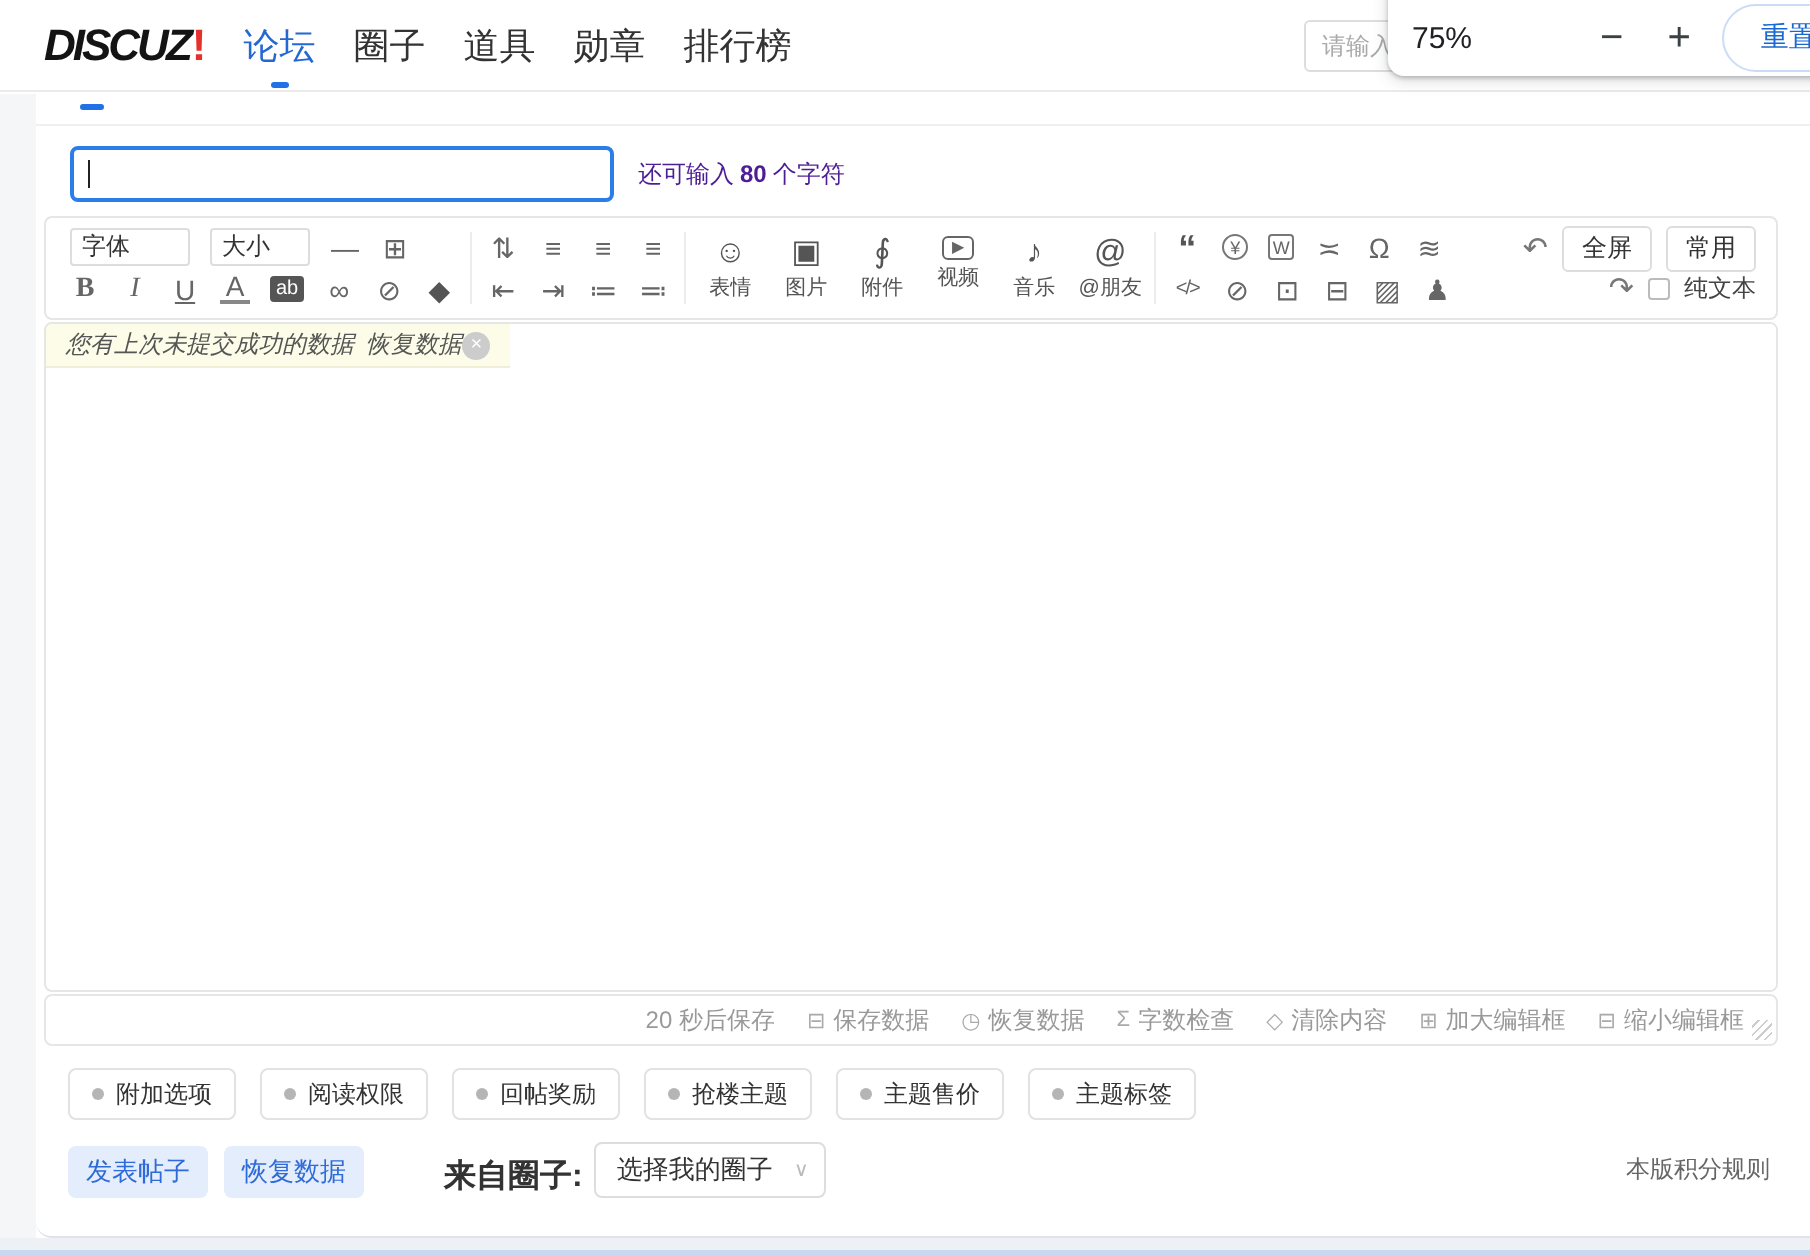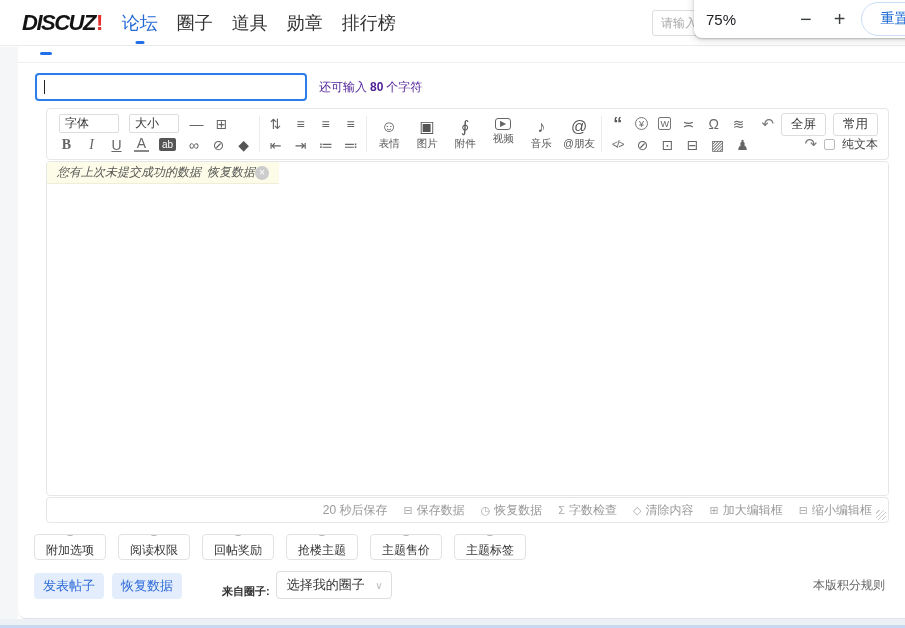--- a/index.html
+++ b/index.html
@@ -51,21 +51,21 @@
   .title-wrap { position:relative; }
   .title-input { width:272px; height:28px; border:2px solid #2b7de9; border-radius:4px;
            padding:0 8px; font-size:14px; font-family:inherit; outline:none; }
   .text-cursor { position:absolute; left:9px; top:7px; width:1px; height:14px; background:#222;
            animation: blink 1s step-end infinite; }
   @keyframes blink { 50% { opacity:0; } }
   .char-counter { margin-left:12px; font-size:12px; color:#4c1d95; }
   .char-counter b { margin:0 3px; }
 
   
-  .editor { margin:7px 16px 0 28px; }
+  .editor { margin:7px 16px 0 4px; }
   .ed-toolbar { border:1px solid #e6e6e6; border-radius:4px; height:52px;
            display:flex; align-items:center; padding:0 4px; }
   .tb-group { display:flex; flex-direction:column; gap:5px; padding:0 8px; }
   .tb-row { display:flex; align-items:center; gap:10px; height:16px; }
   .tb-sep { width:1px; height:36px; background:#ececec; }
   .tb-select { height:19px; border:1px solid #ddd; border-radius:2px; font-size:12px;
            color:#333; display:flex; align-items:center; padding:0 5px; cursor:pointer; }
   .tb-select.font { width:60px; } .tb-select.size { width:50px; }
   .tb-icon { font-size:14px; color:#666; min-width:15px; text-align:center; cursor:pointer;
            line-height:16px; display:inline-block; }
@@ -111,29 +111,29 @@
            padding:0 16px; font-size:12px; color:#999; position:relative; }
   .status-item { display:flex; align-items:center; gap:4px; cursor:pointer; color:#999; }
   .status-item .sglyph { font-size:11px; color:#aaa; }
   .resize-grip { position:absolute; right:2px; bottom:2px; width:10px; height:10px;
            background:repeating-linear-gradient(135deg, transparent 0 2px, #ccc 2px 3px); }
 
   
   .options-row { margin:11px 16px 0 16px; display:flex; gap:12px; }
   .opt-btn { border:1px solid #e2e2e2; border-radius:4px; height:26px; background:#fff;
            display:flex; align-items:center; gap:6px; padding:0 11px; font-size:12px;
-           color:#333; font-family:inherit; cursor:pointer;flex-direction:column; }
+           color:#333; font-family:inherit; cursor:pointer; }
   .opt-dot { width:6px; height:6px; border-radius:50%; background:#b5b5b5; }
 
   
   .footer-row { margin:11px 16px 0 16px; display:flex; align-items:flex-end; position:relative; height:28px; }
   .btn-light { background:#e3edfb; color:#2f6bd8; border:none; border-radius:4px;
            width:70px; height:26px; font-size:13px; font-family:inherit; cursor:pointer; }
   .btn-light + .btn-light { margin-left:8px; }
-  .from-label { margin-left:40px; font-weight:bold; font-size:11px; color:#333; }
+  .from-label { margin-left:40px; font-weight:bold; font-size:16px; color:#333; }
   .circle-select { margin-left:6px; position:relative; border:1px solid #ddd; border-radius:4px;
            height:28px; display:flex; align-items:center; padding:0 26px 0 10px;
            font-size:13px; color:#333; cursor:pointer; background:#fff; }
   .circle-select .chev { position:absolute; right:8px; color:#bbb; font-size:10px; }
   .rules-link { position:absolute; right:4px; top:50%; transform:translateY(-50%);
            font-size:12px; color:#666; cursor:pointer; }
 </style>
 </head>
 <body>
 

